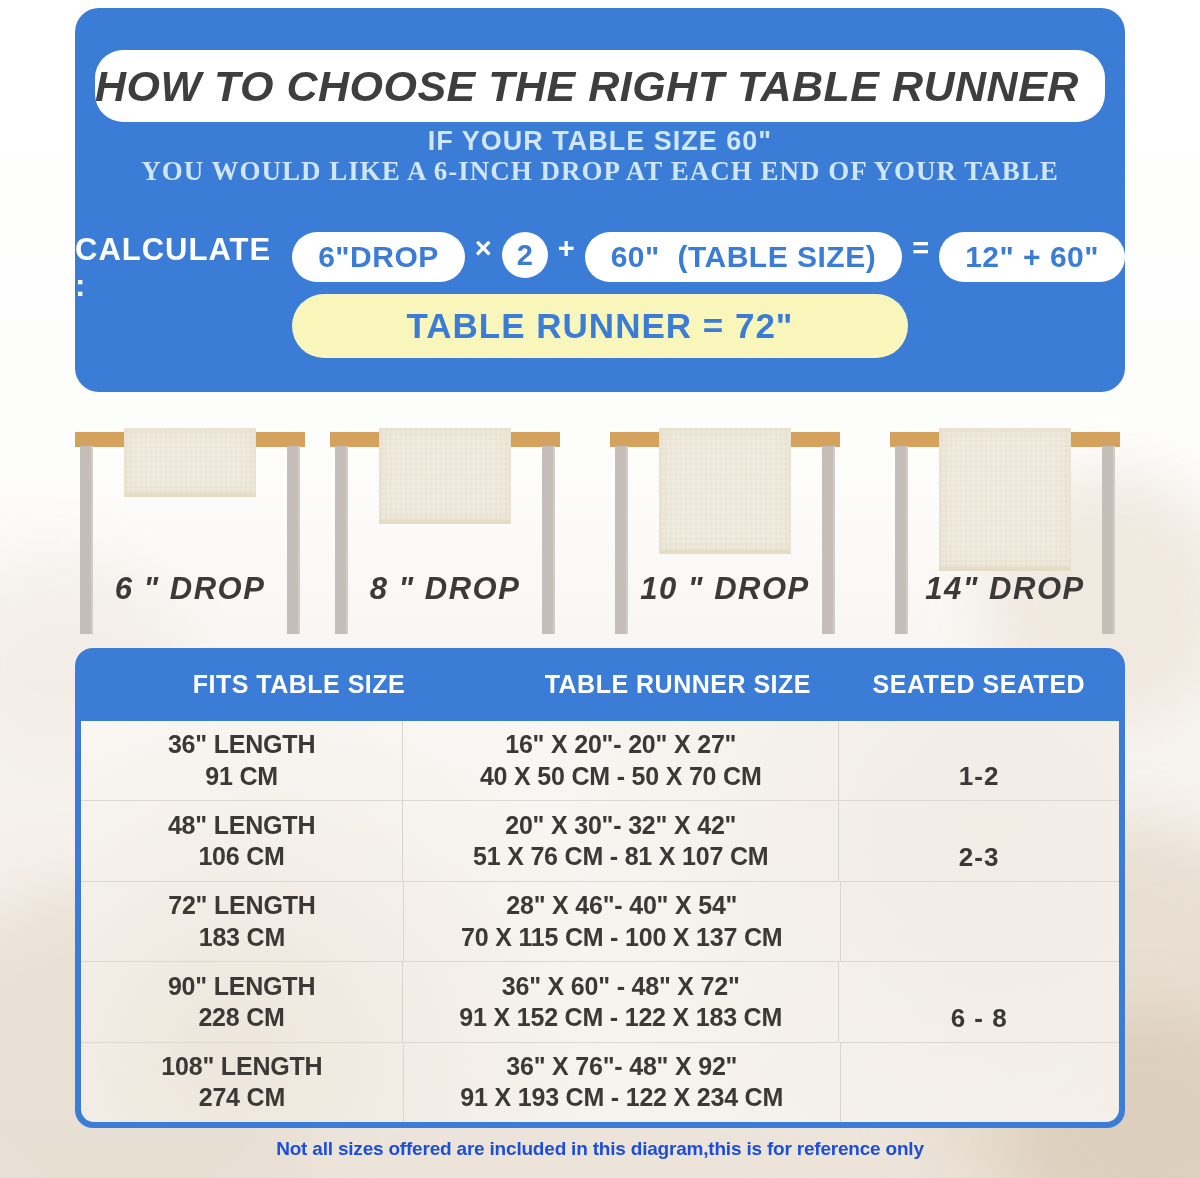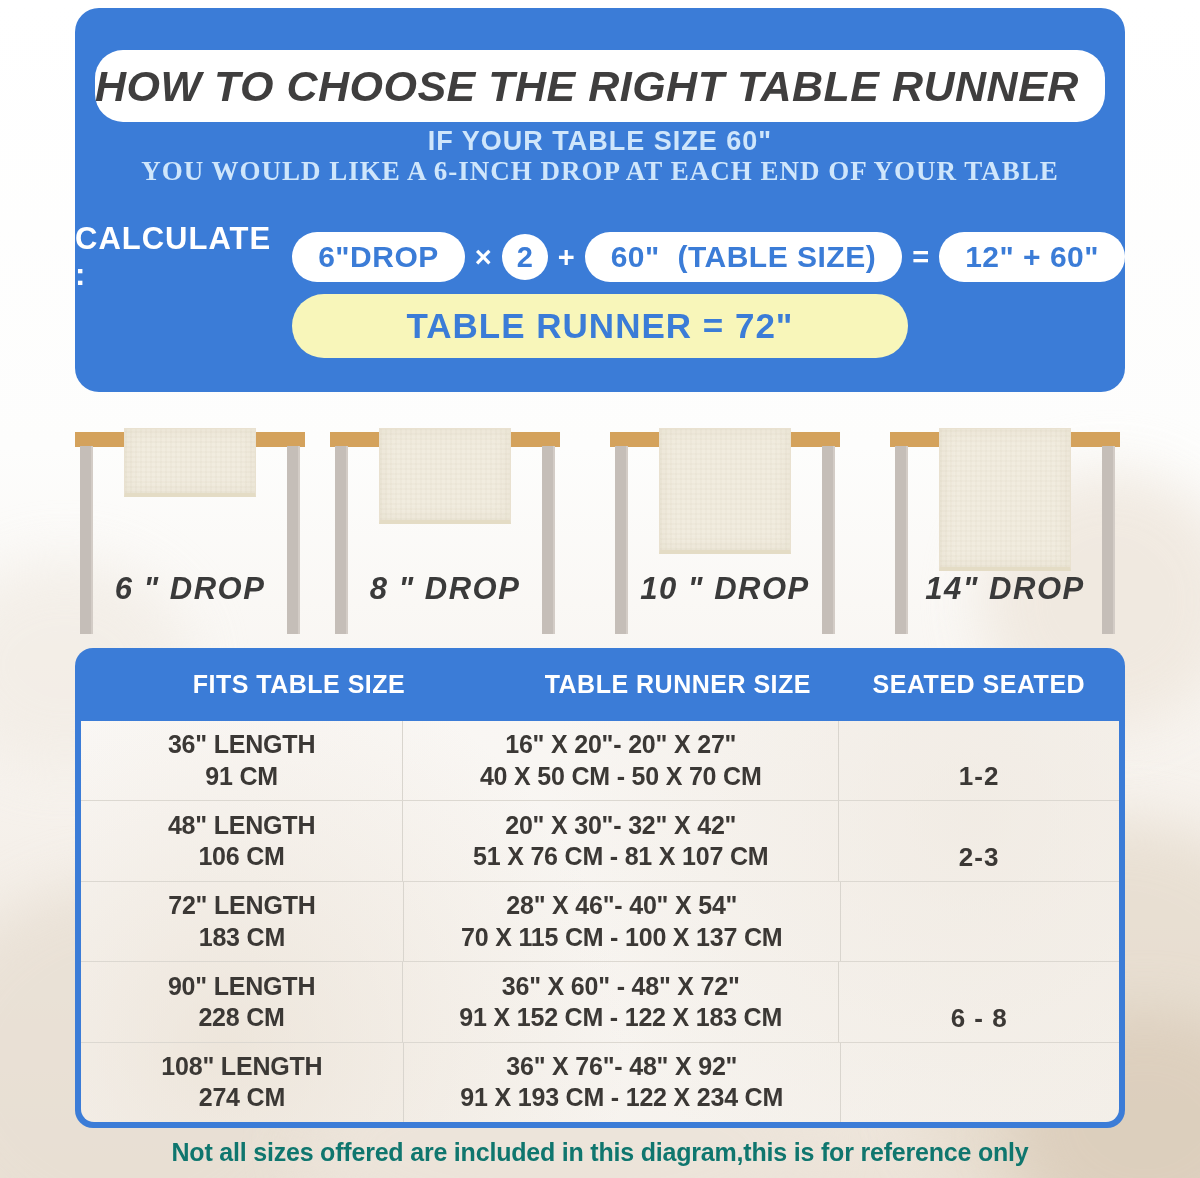--- a/index.html
+++ b/index.html
@@ -31,21 +31,21 @@
     white-space:nowrap; letter-spacing:0.5px;
   }
   .intro {
     position:absolute; left:0; width:100%; text-align:center;
     color:#cfe6fb; font-size:27px; font-weight:bold; letter-spacing:1px;
   }
   .intro-1 { top:118px; }
   .intro-2 { top:148px;font-family:Liberation Serif, serif; }
   .calc-row {
     position:absolute; top:224px; left:0; right:0; height:50px;
-    display:flex; align-items:center; justify-content:center; gap:10px;
+    display:flex; align-items:flex-start; justify-content:center; gap:10px;
   }
   .calc-label { color:#ffffff; font-size:31px; font-weight:bold; letter-spacing:1px; }
   .pill {
     background:#ffffff; color:#3b7cd7; font-weight:bold; font-size:30px;
     border-radius:26px; height:50px; display:flex; align-items:center;
     padding:0 26px; letter-spacing:0.5px; white-space:pre;
   }
   .op { color:#ffffff; font-size:29px; font-weight:bold; }
   .mult-circle {
     width:46px; height:46px; border-radius:50%; background:#ffffff; color:#3b7cd7;
@@ -108,21 +108,21 @@
   .cell {
     display:flex; flex-direction:column; align-items:center; justify-content:center;
     color:#3b3835; font-weight:bold; font-size:25px; line-height:1.25;
     letter-spacing:-0.2px; text-align:center;
   }
   .cell.mid { border-left:1px solid #d9d5ce; border-right:1px solid #d9d5ce; }
   .persons-text { font-size:26px; letter-spacing:1px;margin-top:32px; }
 
   .footer-note {
     position:absolute; top:1138px; width:100%; text-align:center;
-    font-size:25px; font-weight:bold; color:#0f766e; letter-spacing:-0.2px; z-index:1;
+    font-size:19px; font-weight:bold; color:#1d4ed8; letter-spacing:-0.2px; z-index:1;
   }
 </style>
 </head>
 <body>
 
 <div class="bg-blob b1"></div>
 <div class="bg-blob b2"></div>
 <div class="bg-blob b3"></div>
 <div class="bg-blob b4"></div>
 <div class="bg-blob b5"></div>

